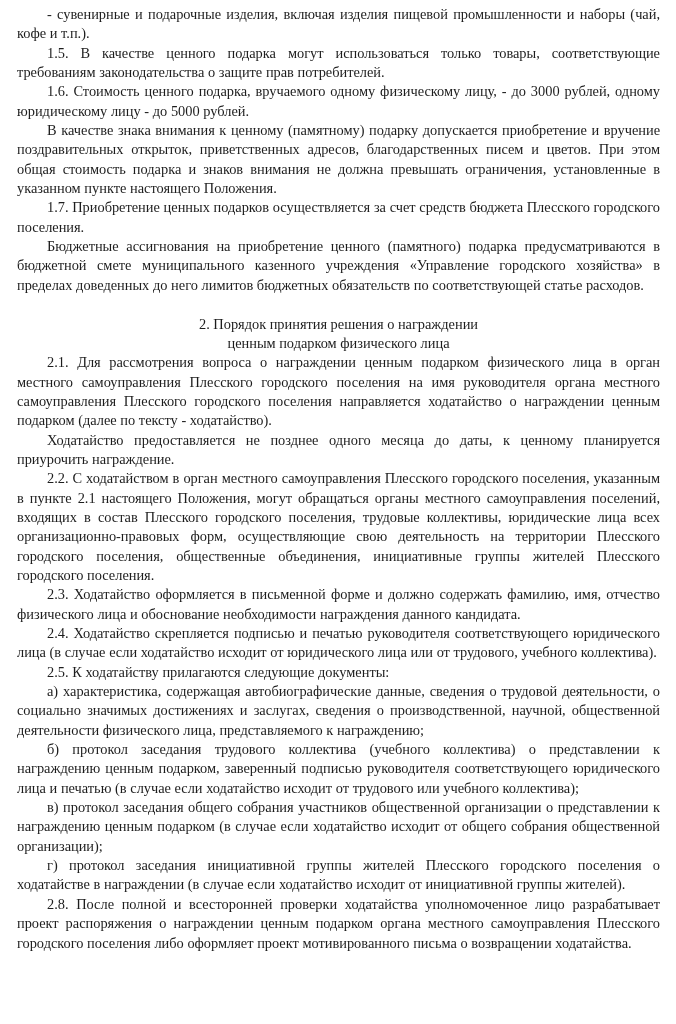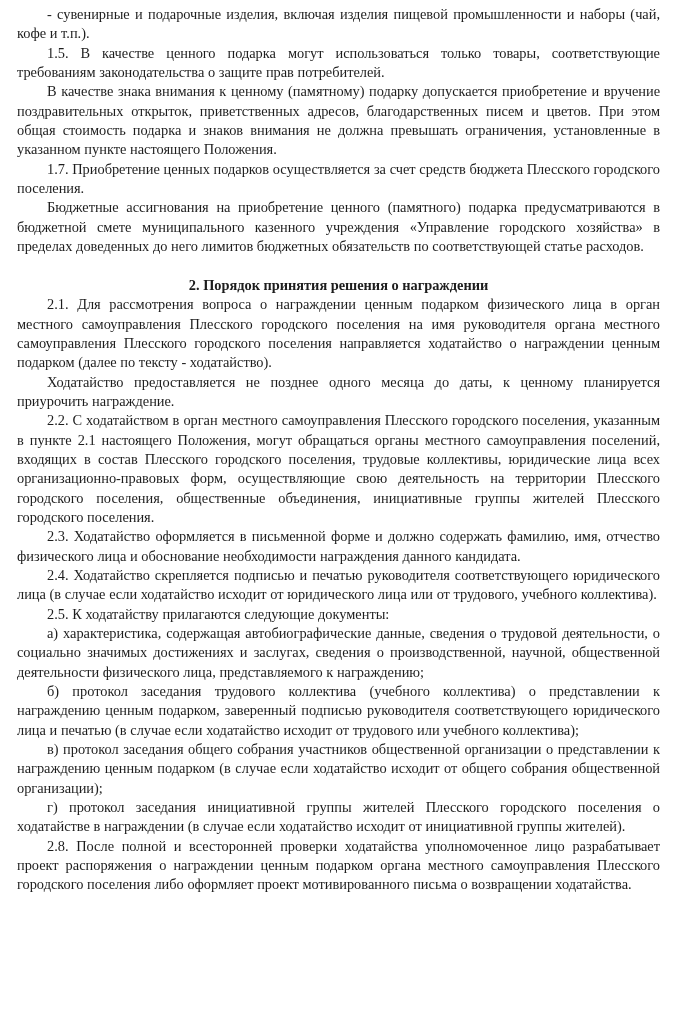--- a/index.html
+++ b/index.html
@@ -40,21 +40,21 @@
     text-indent: 30px;
     word-spacing: 0.1px;
     hyphens: none;
   }
 
   
   h2.section-heading {
     margin: 0;
     font-size: 14.4px;
     line-height: 19.35px;
-    font-weight: bold;
+    font-weight: normal;
     text-align: center;
     text-indent: 0;
     letter-spacing: 0.02px;
   }
 
   
   .spacer-line {
     height: 19.35px;
   }
 
@@ -67,30 +67,32 @@
 </head>
 <body style="color: rgb(29, 29, 29); background: rgb(255, 255, 255);">
 
 <div class="page">
   <div class="doc-body">
 
     <p class="para">- сувенирные и подарочные изделия, включая изделия пищевой промышленности и наборы (чай, кофе и т.п.).</p>
 
     <p class="para">1.5. В качестве ценного подарка могут использоваться только товары, соответствующие требованиям законодательства о защите прав потребителей.</p>
 
+    <p class="para">1.6. Стоимость ценного подарка, вручаемого одному физическому лицу, - до 3000 рублей, одному юридическому лицу - до 5000 рублей.</p>
 
     <p class="para">В качестве знака внимания к ценному (памятному) подарку допускается приобретение и вручение поздравительных открыток, приветственных адресов, благодарственных писем и цветов. При этом общая стоимость подарка и знаков внимания не должна превышать ограничения, установленные в указанном пункте настоящего Положения.</p>
 
     <p class="para">1.7. Приобретение ценных подарков осуществляется за счет средств бюджета Плесского городского поселения.</p>
 
     <p class="para">Бюджетные ассигнования на приобретение ценного (памятного) подарка предусматриваются в бюджетной смете муниципального казенного учреждения «Управление городского хозяйства» в пределах доведенных до него лимитов бюджетных обязательств по соответствующей статье расходов.</p>
 
     <div class="spacer-line"></div>
 
     <h2 class="section-heading">2. Порядок принятия решения о награждении</h2>
+    <h2 class="section-heading">ценным подарком физического лица</h2>
 
     <p class="para">2.1. Для рассмотрения вопроса о награждении ценным подарком физического лица в орган местного самоуправления Плесского городского поселения на имя руководителя органа местного самоуправления Плесского городского поселения направляется ходатайство о награждении ценным подарком (далее по тексту - ходатайство).</p>
 
     <p class="para">Ходатайство предоставляется не позднее одного месяца до даты, к ценному планируется приурочить награждение.</p>
 
     <p class="para">2.2. С ходатайством в орган местного самоуправления Плесского городского поселения, указанным в пункте 2.1 настоящего Положения, могут обращаться органы местного самоуправления поселений, входящих в состав Плесского городского поселения, трудовые коллективы, юридические лица всех организационно-правовых форм, осуществляющие свою деятельность на территории Плесского городского поселения, общественные объединения, инициативные группы жителей Плесского городского поселения.</p>
 
     <p class="para">2.3. Ходатайство оформляется в письменной форме и должно содержать фамилию, имя, отчество физического лица и обоснование необходимости награждения данного кандидата.</p>
 
     <p class="para">2.4. Ходатайство скрепляется подписью и печатью руководителя соответствующего юридического лица (в случае если ходатайство исходит от юридического лица или от трудового, учебного коллектива).</p>

